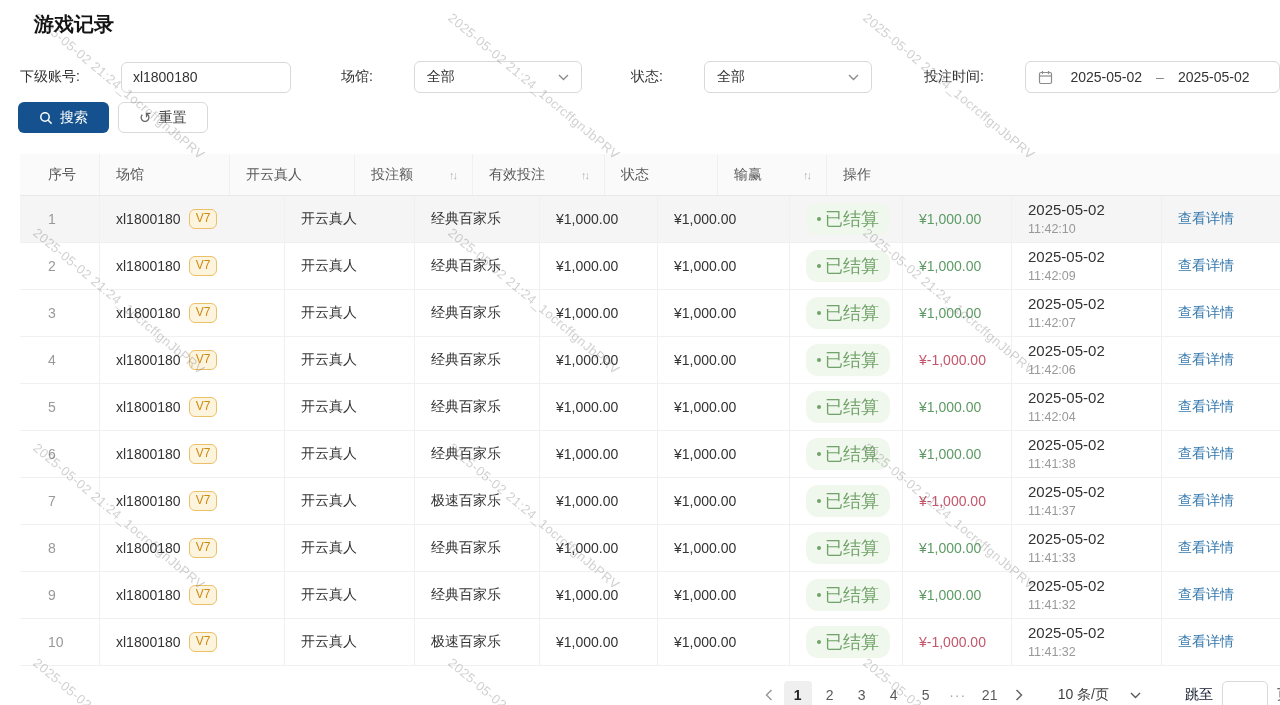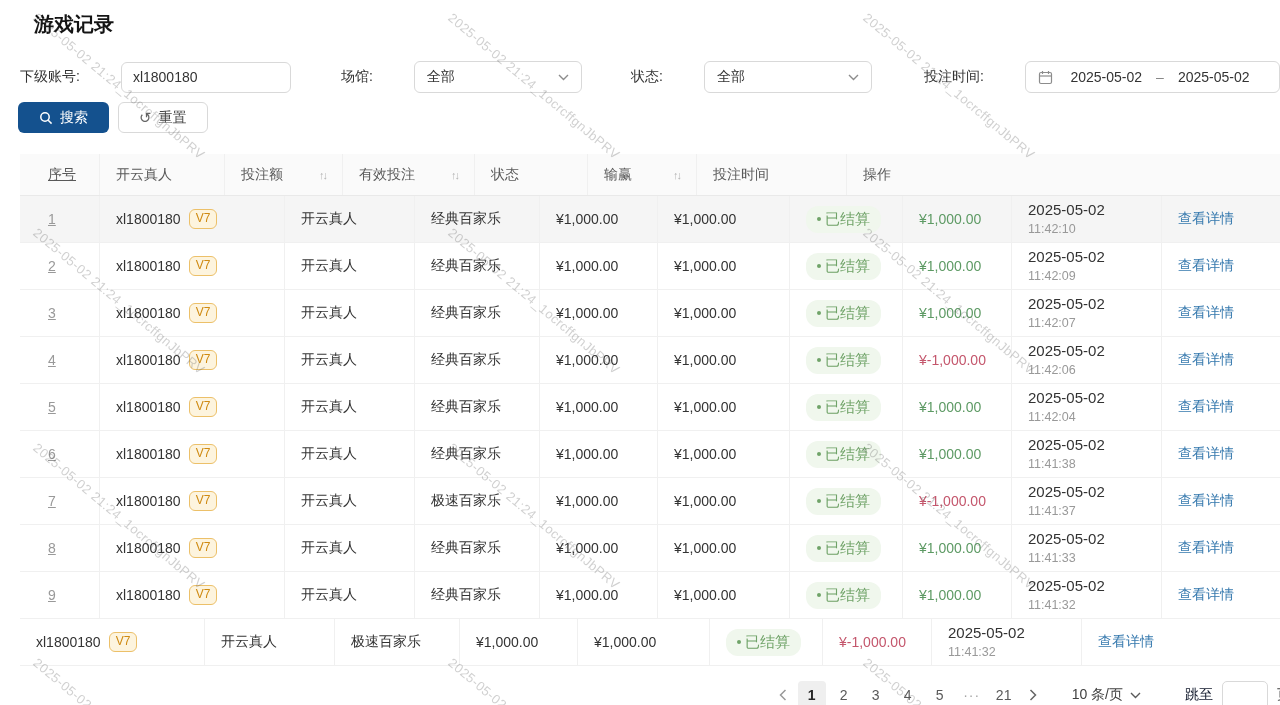--- a/index.html
+++ b/index.html
@@ -102,21 +102,21 @@
     padding: 0 16px;
     border-right: 1px solid #f0f0f0;
     overflow: hidden; white-space: nowrap;
   }
   .th:last-child, .td:last-child { border-right: none; }
   .th.sortable { justify-content: space-between; cursor: pointer; }
   .sort-glyph { font-size: 11px; color: #b3b3b3; letter-spacing: -2px; margin-left: 6px; }
   .trow { height: 47px; border-bottom: 1px solid #f0f0f0; }
   .trow.row-hover { background: #f5f5f5; }
 
-  .col-seq     { width: 80px;  padding-left: 28px; text-decoration: underline; }
+  .col-seq     { width: 80px;  padding-left: 28px; }
   .col-account { width: 185px; }
   .col-venue   { width: 130px; }
   .col-game    { width: 125px; }
   .col-bet     { width: 118px; }
   .col-valid   { width: 132px; text-align: right; }
   .col-status  { width: 113px; }
   .col-win     { width: 109px; }
   .col-time    { width: 150px; }
   .col-action  { width: 118px; }
 
@@ -130,21 +130,21 @@
     border-radius: 6px;
     padding: 1px 6px 2px;
     line-height: 1.2;
   }
   .pill {
     display: inline-flex; align-items: center; gap: 4px;
     background: var(--status-bg, #f0f7ed);
     color: var(--status-text, #70a368);
     border-radius: 12px;
     padding: 4px 11px;
-    font-size: 15px;
+    font-size: 18px;
   }
   .pill .dot { width: 4px; height: 4px; border-radius: 50%; background: var(--status-text, #70a368); }
   .win-pos { color: var(--win-positive, #5d9a64); }
   .win-neg { color: var(--win-negative, #c4566c); }
   .td.col-time { flex-direction: column; align-items: flex-start; justify-content: center; line-height: 1.35; }
   .time-date { color: #333; font-size: 15px; }
   .time-clock { color: #999; font-size: 12.5px; }
   .link { color: var(--link, #3679ae); cursor: pointer; text-decoration: none; }
 
   
@@ -162,21 +162,21 @@
   .pg-item {
     min-width: 28px; height: 28px;
     display: flex; align-items: center; justify-content: center;
     margin: 0 2px; cursor: pointer; border-radius: 4px;
     color: #595959;
   }
   .pg-item.active { background: #efefef; color: #262626; font-weight: 600; }
   .pg-item.ellipsis { color: #a6a6a6; cursor: default; letter-spacing: 1px; }
   .page-size {
     margin-left: 26px;
-    display: flex; align-items: center; gap: 7px;
+    display: flex; align-items: center; gap: 21px;
     cursor: pointer; color: #404040;
   }
   .jump-label { margin-left: 44px; color: #0f172a; }
   .jump-input {
     width: 46px; height: 29px;
     border: 1px solid #d9d9d9; border-radius: 5px;
     margin: 0 9px;
     outline: none;
     font-family: inherit;
   }
@@ -258,35 +258,35 @@
   </button>
   <button class="btn btn-reset">
     <span class="reset-glyph">↺</span>
     <span>重置</span>
   </button>
 </div>
 
 <div class="table">
   <div class="thead">
     <div class="th col-seq">序号</div>
+    <div class="th col-venue">场馆</div>
     <div class="th col-game">开云真人</div>
     <div class="th col-bet sortable">
       <span>投注额</span>
       <span class="sort-glyph">↑↓</span>
     </div>
     <div class="th col-valid sortable">
       <span>有效投注</span>
       <span class="sort-glyph">↑↓</span>
     </div>
     <div class="th col-status">状态</div>
     <div class="th col-win sortable">
       <span>输赢</span>
       <span class="sort-glyph">↑↓</span>
     </div>
-    <div class="th col-time">投注时间</div>
     <div class="th col-action">操作</div>
   </div>
   <div id="table-body">
   <div class="trow row-hover">
     <div class="td col-seq">1</div>
     <div class="td col-account">
       <span>xl1800180</span>
       <span class="vip">V7</span>
     </div>
     <div class="td col-venue">开云真人</div>
@@ -529,20 +529,21 @@
     <div class="td col-time">
       <div class="time-date">2025-05-02</div>
       <div class="time-clock">11:41:32</div>
     </div>
     <div class="td col-action">
       <a class="link">查看详情</a>
     </div>
   </div>
 
   <div class="trow">
+    <div class="td col-seq">10</div>
     <div class="td col-account">
       <span>xl1800180</span>
       <span class="vip">V7</span>
     </div>
     <div class="td col-venue">开云真人</div>
     <div class="td col-game">极速百家乐</div>
     <div class="td col-bet">¥1,000.00</div>
     <div class="td col-valid">¥1,000.00</div>
     <div class="td col-status">
       <span class="pill">

